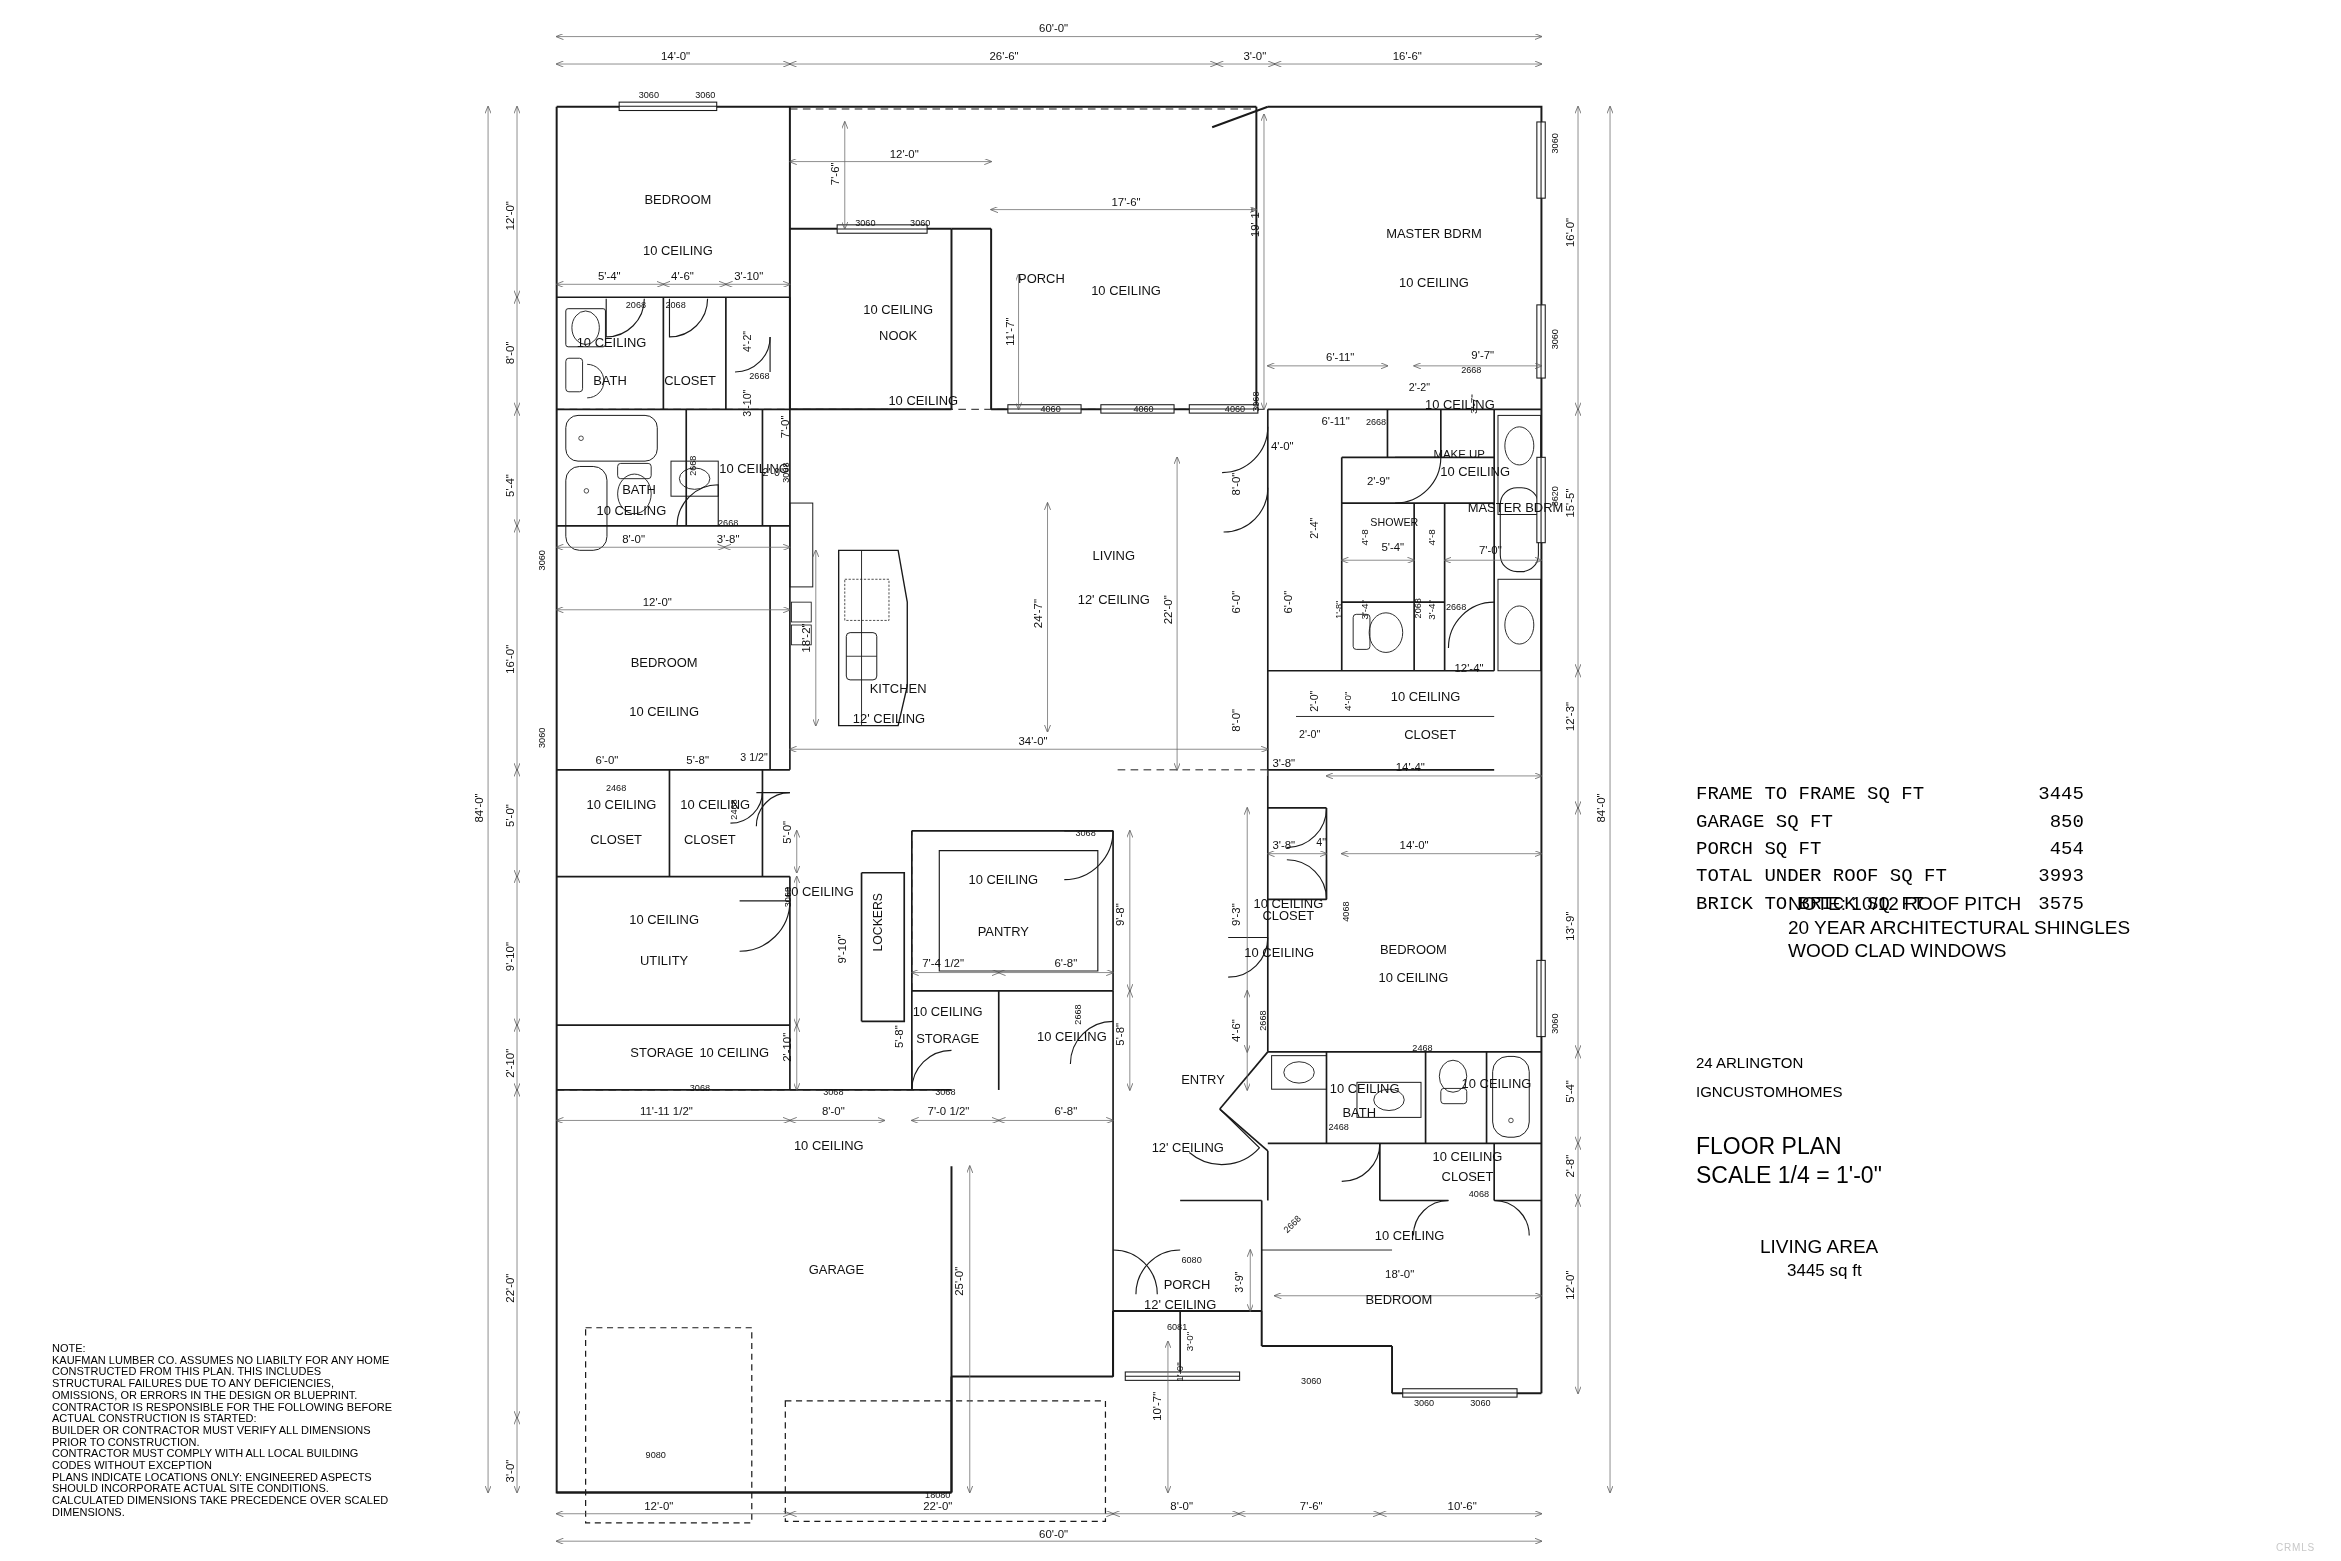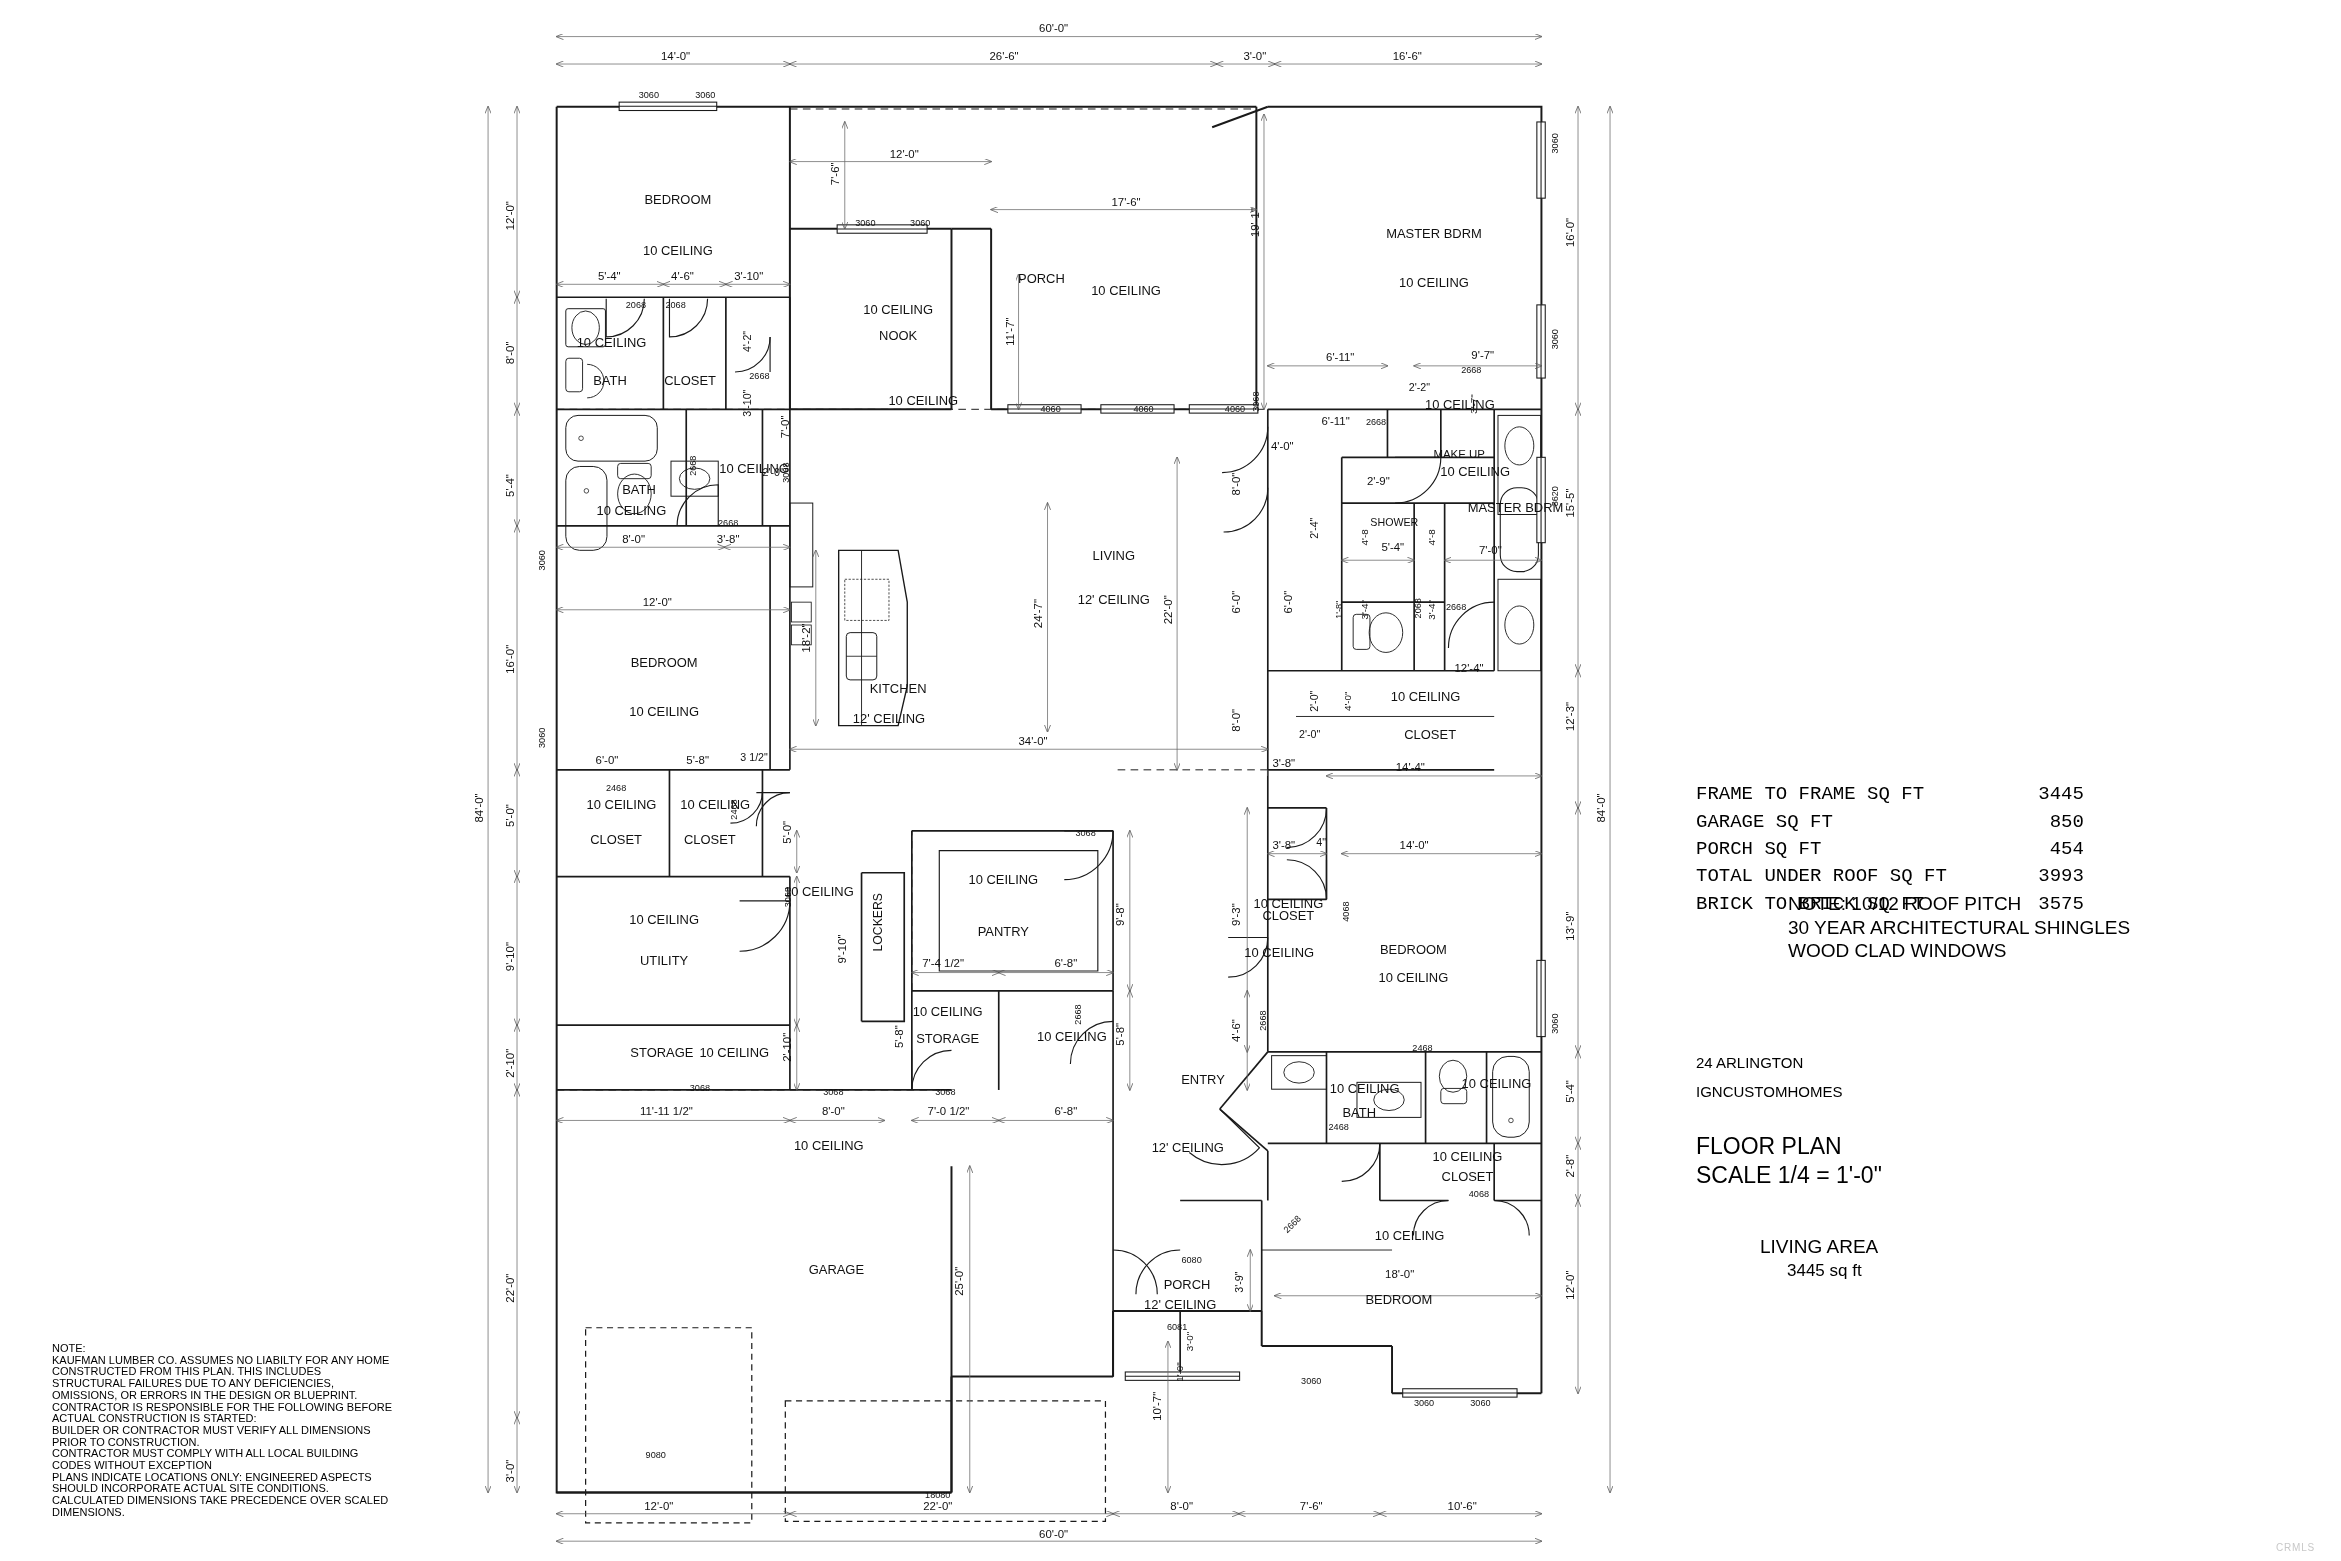--- a/index.html
+++ b/index.html
@@ -543,21 +543,21 @@
       <text x="2106" y="1060" text-anchor="middle" font-size="15" fill="#111" font-family="&quot;Liberation Sans&quot;, sans-serif" transform="rotate(-90 2106 1060)">84'-0"</text>
     </g>
 </svg>
 
 <div class="tb schedule">
   <table><tbody id="sched-body"><tr><td>FRAME TO FRAME SQ FT</td><td class="num">3445</td></tr><tr><td>GARAGE SQ FT</td><td class="num">850</td></tr><tr><td>PORCH SQ FT</td><td class="num">454</td></tr><tr><td>TOTAL UNDER ROOF SQ FT</td><td class="num">3993</td></tr><tr><td>BRICK TO BRICK SQ FT</td><td class="num">3575</td></tr></tbody></table>
 </div>
 
 <div class="tb roofnote">
   <div>NOTE: 10/12 ROOF PITCH</div>
-  <div>30 YEAR ARCHITECTURAL SHINGLES</div>
+  <div>20 YEAR ARCHITECTURAL SHINGLES</div>
   <div>WOOD CLAD WINDOWS</div>
 </div>
 
 <div class="tb addr">
   <div>24 ARLINGTON</div>
   <div>IGNCUSTOMHOMES</div>
 </div>
 
 <div class="tb planlbl">
   <div>FLOOR PLAN</div>

